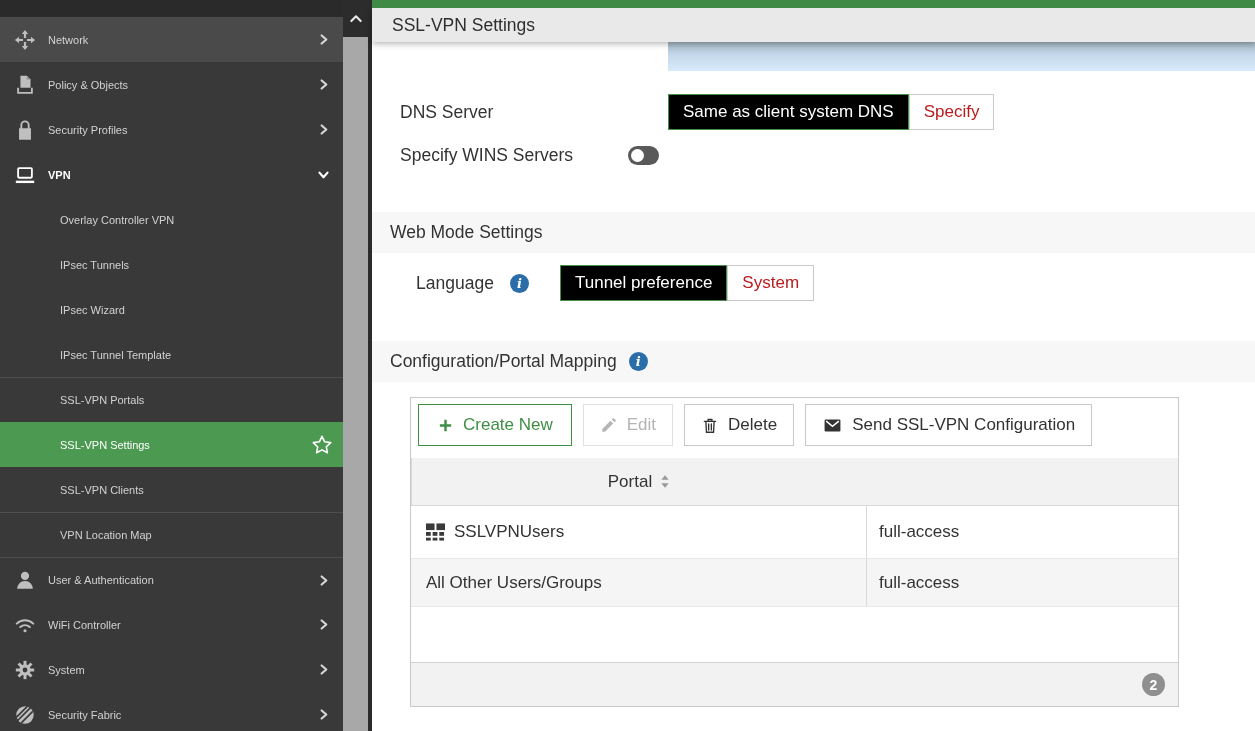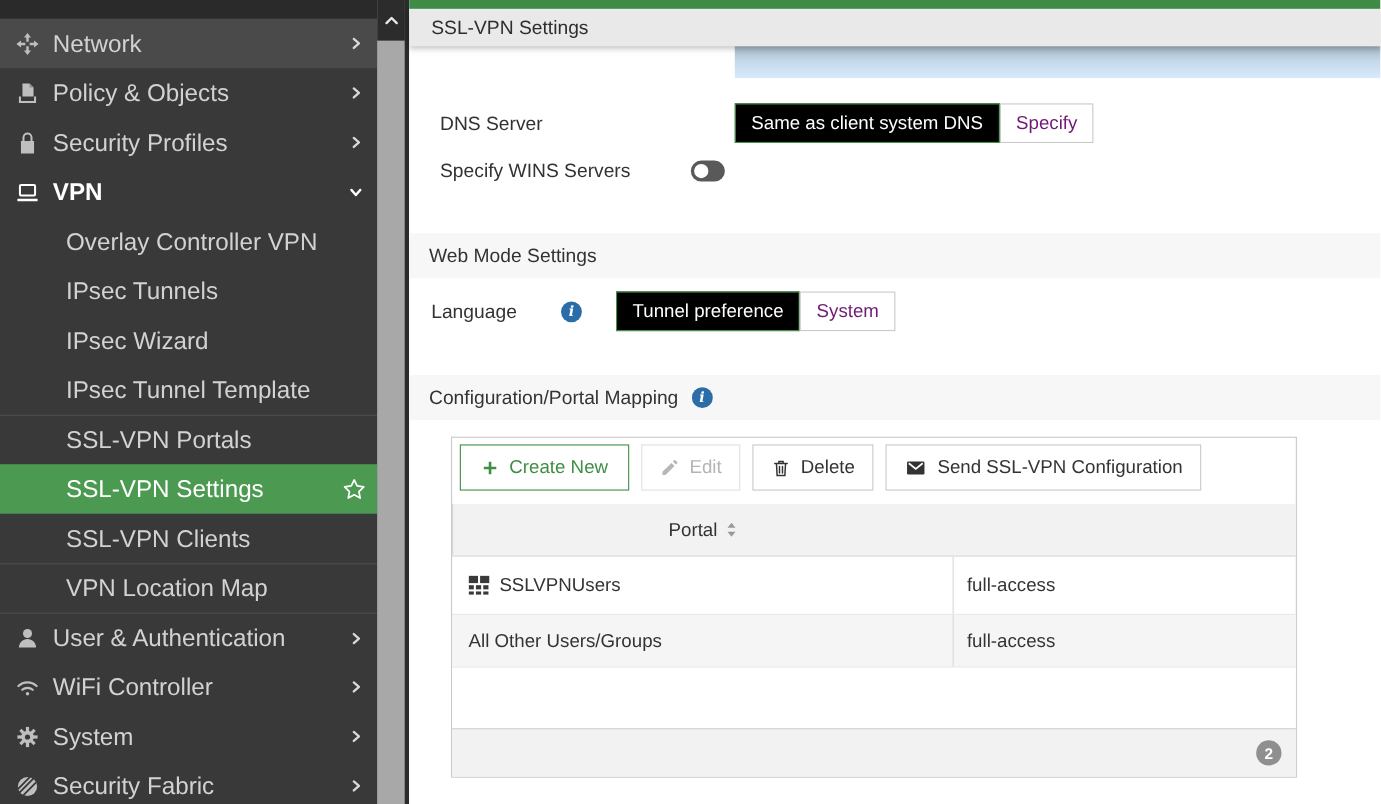--- a/index.html
+++ b/index.html
@@ -3,21 +3,21 @@
 <meta charset="utf-8">
 <style>
   * { margin:0; padding:0; box-sizing:border-box; }
   body { font-family: "Liberation Sans", "DejaVu Sans", sans-serif; background:#fff; }
   .page { position:relative; width:1255px; height:731px; overflow:hidden; background:#fff; }
 
   
   .sidebar { position:absolute; left:0; top:0; width:343px; height:731px; background:#393939; overflow:hidden; }
   .sb-top { height:17px; background:#2a2a2a; }
   .sb-item { position:relative; height:45px; display:flex; align-items:center; color:#d2d2d2;
-             font-size:22px; cursor:pointer; }
+             font-size:11px; cursor:pointer; }
   .sb-item .sb-ic { width:22px; height:22px; margin-left:14px; flex:0 0 22px; }
   .sb-item .sb-ic svg { display:block; width:22px; height:22px; }
   .sb-item .sb-label { margin-left:12px; white-space:nowrap; }
   .sb-item.parent.hl { background:#4a4a4a; }
   .sb-item .sb-chev { position:absolute; right:12px; width:15px; height:15px; }
   .sb-item .sb-chev svg { display:block; width:15px; height:15px; }
   .sb-item.sub { padding-left:48px; }
   .sb-item.active-parent { color:#fff; font-weight:bold; }
   .sb-item.selected { background:#4c9a52; color:#fff; }
   .sb-item .sb-star { position:absolute; right:10px; width:22px; height:22px; }
@@ -34,21 +34,21 @@
   .content { position:absolute; left:372px; top:0; right:0; bottom:0; background:#fff; }
   .green-strip { position:absolute; left:0; right:0; top:0; height:8px; background:#3f8a44; z-index:3; }
   .titlebar { position:absolute; left:0; right:0; top:8px; height:34px; background:#e9e9e9;
               box-shadow:0 2px 6px rgba(0,0,0,.28); z-index:2; display:flex; align-items:center; }
   .titlebar h1 { font-size:17.5px; font-weight:normal; color:#2e2e2e; margin-left:20px; }
   .scroll-remnant { position:absolute; left:296px; right:0; top:42px; height:29px;
               background:linear-gradient(to bottom,#a3b5c2 0%,#c3d8ea 45%,#d8ebfc 100%); }
 
   .fld-label { position:absolute; font-size:17.5px; color:#333; }
   .seg { position:absolute; display:flex; height:36px; }
-  .seg-btn { border:1px solid #c9c9c9; background:#fff; color:#701a75; font-size:17px;
+  .seg-btn { border:1px solid #c9c9c9; background:#fff; color:#b91c1c; font-size:17px;
              font-family:inherit; padding:0 14px; height:36px; cursor:pointer; white-space:nowrap; }
   .seg-btn.active { background:#000000; border-color:#44914a; color:#fff; }
 
   .toggle { position:absolute; width:31px; height:19px; border-radius:10px; background:#595959;
             border:none; cursor:pointer; }
   .toggle .knob { position:absolute; left:3px; top:3px; width:13px; height:13px; border-radius:50%; background:#fff; }
 
   .band { position:absolute; left:0; right:0; height:41px; background:#f7f7f7;
           display:flex; align-items:center; }
   .band .band-title { font-size:17.5px; color:#333; margin-left:18px; }
@@ -278,21 +278,21 @@
     </div>
 
     <span class="fld-label" style="left:28px; top:143px; line-height:24px;">Specify WINS Servers</span>
     <button class="toggle" style="left:256px; top:146px;">
       <span class="knob"></span>
     </button>
 
     <div class="band" style="top:212px;">
       <span class="band-title">Web Mode Settings</span>
     </div>
-    <span class="fld-label" style="left:20px; top:265px; line-height:36px;">Language</span>
+    <span class="fld-label" style="left:44px; top:265px; line-height:36px;">Language</span>
     <span class="info-ic info-abs" style="left:138px; top:274px;">i</span>
     <div class="seg" style="left:188px; top:265px;">
       <button class="seg-btn active">Tunnel preference</button>
       <button class="seg-btn">System</button>
     </div>
 
     <div class="band" style="top:341px;">
       <span class="band-title">Configuration/Portal Mapping</span>
       <span class="info-ic">i</span>
     </div>

